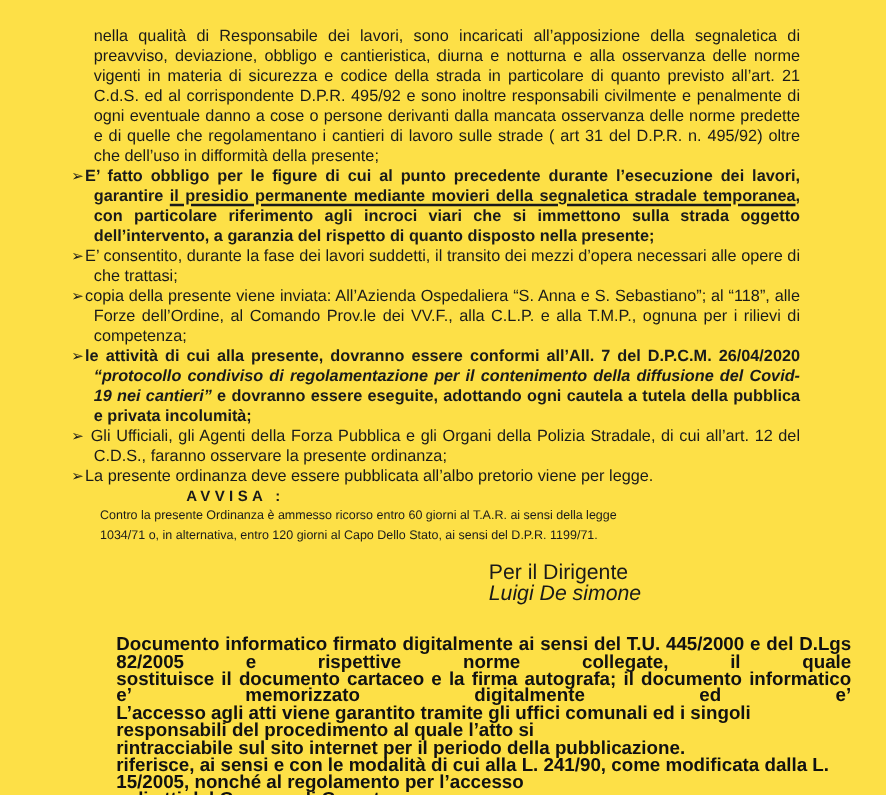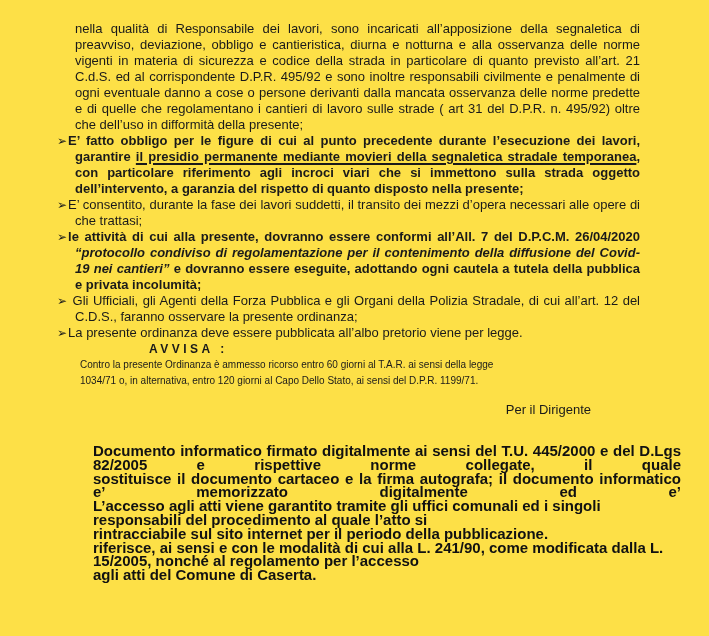--- a/index.html
+++ b/index.html
@@ -46,22 +46,22 @@
   }
   .avvisa-line {
     font-size:10px;
     line-height:16px;
     margin-left:23px;
     text-align:left;
   }
   .signature {
     width:200px;
     margin:12px 0 4px 334px;
-    text-align:right;
-    font-size:13px;
+    text-align:left;
+    font-size:17px;
     line-height:17px;
   }
   .signature .name { font-style:italic; }
   .footer {
     margin-top:26px;
     width:588px;
     font-family:Liberation Sans, sans-serif;
     font-weight:bold;
     font-size:15px;
     line-height:13.8px;
@@ -79,40 +79,42 @@
   <div class="body-text">
 
     <p class="intro">nella qualità di Responsabile dei lavori, sono incaricati all’apposizione della segnaletica di preavviso, deviazione, obbligo e cantieristica, diurna e notturna e alla osservanza delle norme vigenti in materia di sicurezza e codice della strada in particolare di quanto previsto all’art. 21 C.d.S. ed al corrispondente D.P.R. 495/92 e sono inoltre responsabili civilmente e penalmente di ogni eventuale danno a cose o persone derivanti dalla mancata osservanza delle norme predette e di quelle che regolamentano i cantieri di lavoro sulle strade ( art 31 del D.P.R. n. 495/92) oltre che dell’uso in difformità della presente;</p>
 
     <div>
 
       <p class="bullet-item bold"><span class="bullet-char">➢</span><span>E’ fatto obbligo per le figure di cui al punto precedente durante l’esecuzione dei lavori, garantire </span><span class="underline">il presidio permanente mediante movieri della segnaletica stradale temporanea</span><span>, con particolare riferimento agli incroci viari che si immettono sulla strada oggetto dell’intervento, a garanzia del rispetto di quanto disposto nella presente;</span></p>
 
       <p class="bullet-item"><span class="bullet-char">➢</span><span>E’ consentito, durante la fase dei lavori suddetti, il transito dei mezzi d’opera necessari alle opere di che trattasi;</span></p>
 
+      <p class="bullet-item"><span class="bullet-char">➢</span><span>copia della presente viene inviata: All’Azienda Ospedaliera “S. Anna e S. Sebastiano”; al “118”, alle Forze dell’Ordine, al Comando Prov.le dei VV.F., alla C.L.P. e alla T.M.P., ognuna per i rilievi di competenza;</span></p>
 
       <p class="bullet-item bold"><span class="bullet-char">➢</span><span>le attività di cui alla presente, dovranno essere conformi all’All. 7 del D.P.C.M. 26/04/2020 </span><span class="ital">“protocollo condiviso di regolamentazione per il contenimento della diffusione del Covid-19 nei cantieri”</span><span> e dovranno essere eseguite, adottando ogni cautela a tutela della pubblica e privata incolumità;</span></p>
 
       <p class="bullet-item"><span class="bullet-char">➢</span><span> Gli Ufficiali, gli Agenti della Forza Pubblica e gli Organi della Polizia Stradale, di cui all’art. 12 del C.D.S., faranno osservare la presente ordinanza;</span></p>
 
       <p class="bullet-item"><span class="bullet-char">➢</span><span>La presente ordinanza deve essere pubblicata all’albo pretorio viene per legge.</span></p>
 
     </div>
 
     <div class="avvisa-heading">AVVISA :</div>
 
     <div>
       <div class="avvisa-line">Contro la presente Ordinanza è ammesso ricorso entro 60 giorni al T.A.R. ai sensi della legge</div>
       <div class="avvisa-line">1034/71 o, in alternativa, entro 120 giorni al Capo Dello Stato, ai sensi del D.P.R. 1199/71.</div>
     </div>
 
   </div>
 
   <div class="signature">
     <div class="role">Per il Dirigente</div>
+    <div class="name">Luigi De simone</div>
   </div>
 
   <div class="footer">
     <div class="jline">Documento informatico firmato digitalmente ai sensi del T.U. 445/2000 e del D.Lgs 82/2005 e rispettive norme collegate, il quale</div>
     <div class="jline">sostituisce il documento cartaceo e la firma autografa; il documento informatico e’ memorizzato digitalmente ed e’</div>
     <div class="lline">L’accesso agli atti viene garantito tramite gli uffici comunali ed i singoli responsabili del procedimento al quale l’atto si</div>
     <div class="lline">rintracciabile sul sito internet per il periodo della pubblicazione.</div>
     <div class="lline">riferisce, ai sensi e con le modalità di cui alla L. 241/90, come modificata dalla L. 15/2005, nonché al regolamento per l’accesso</div>
     <div class="lline">agli atti del Comune di  Caserta.</div>
   </div>

